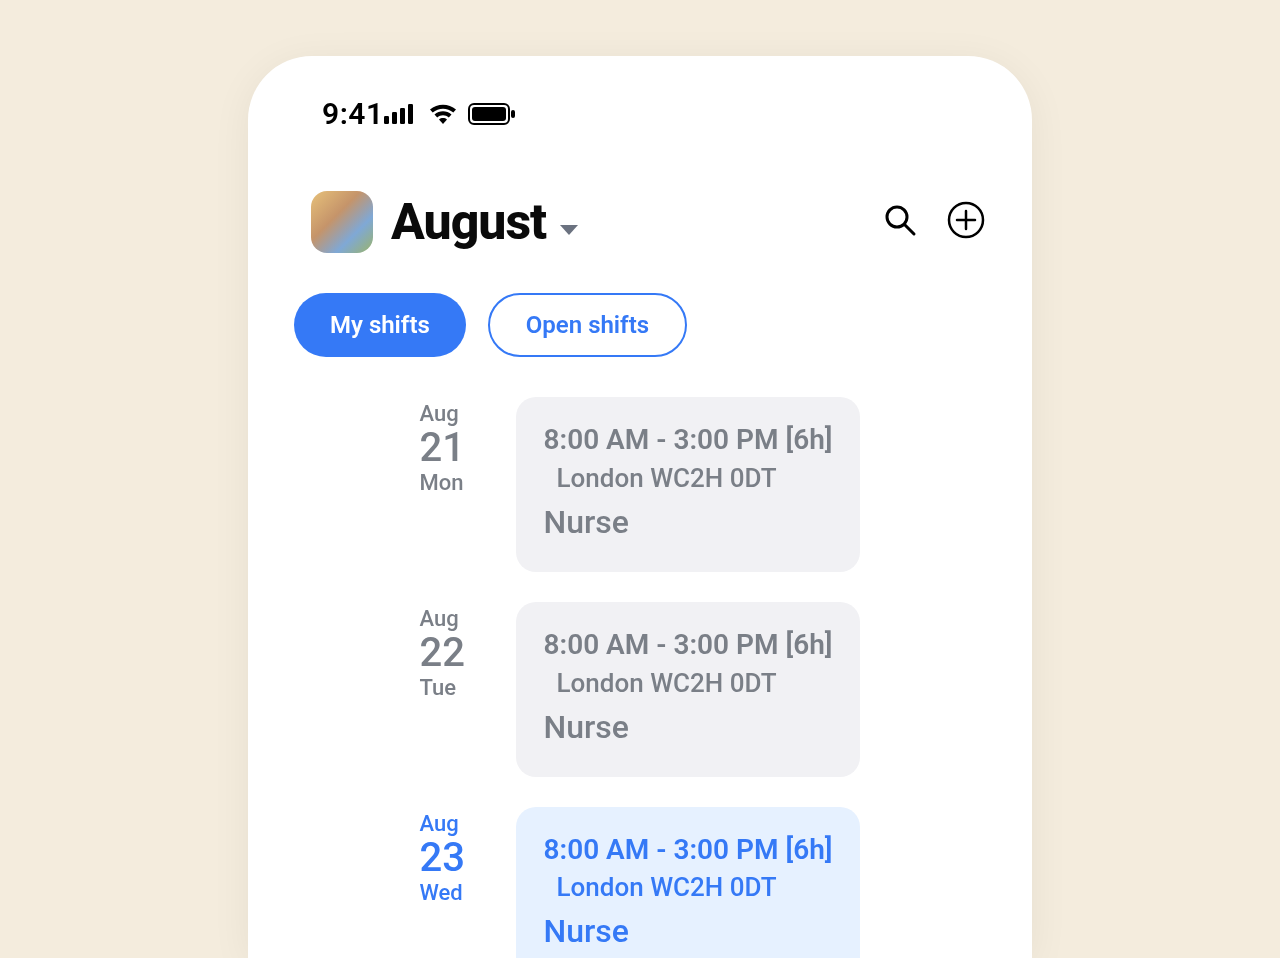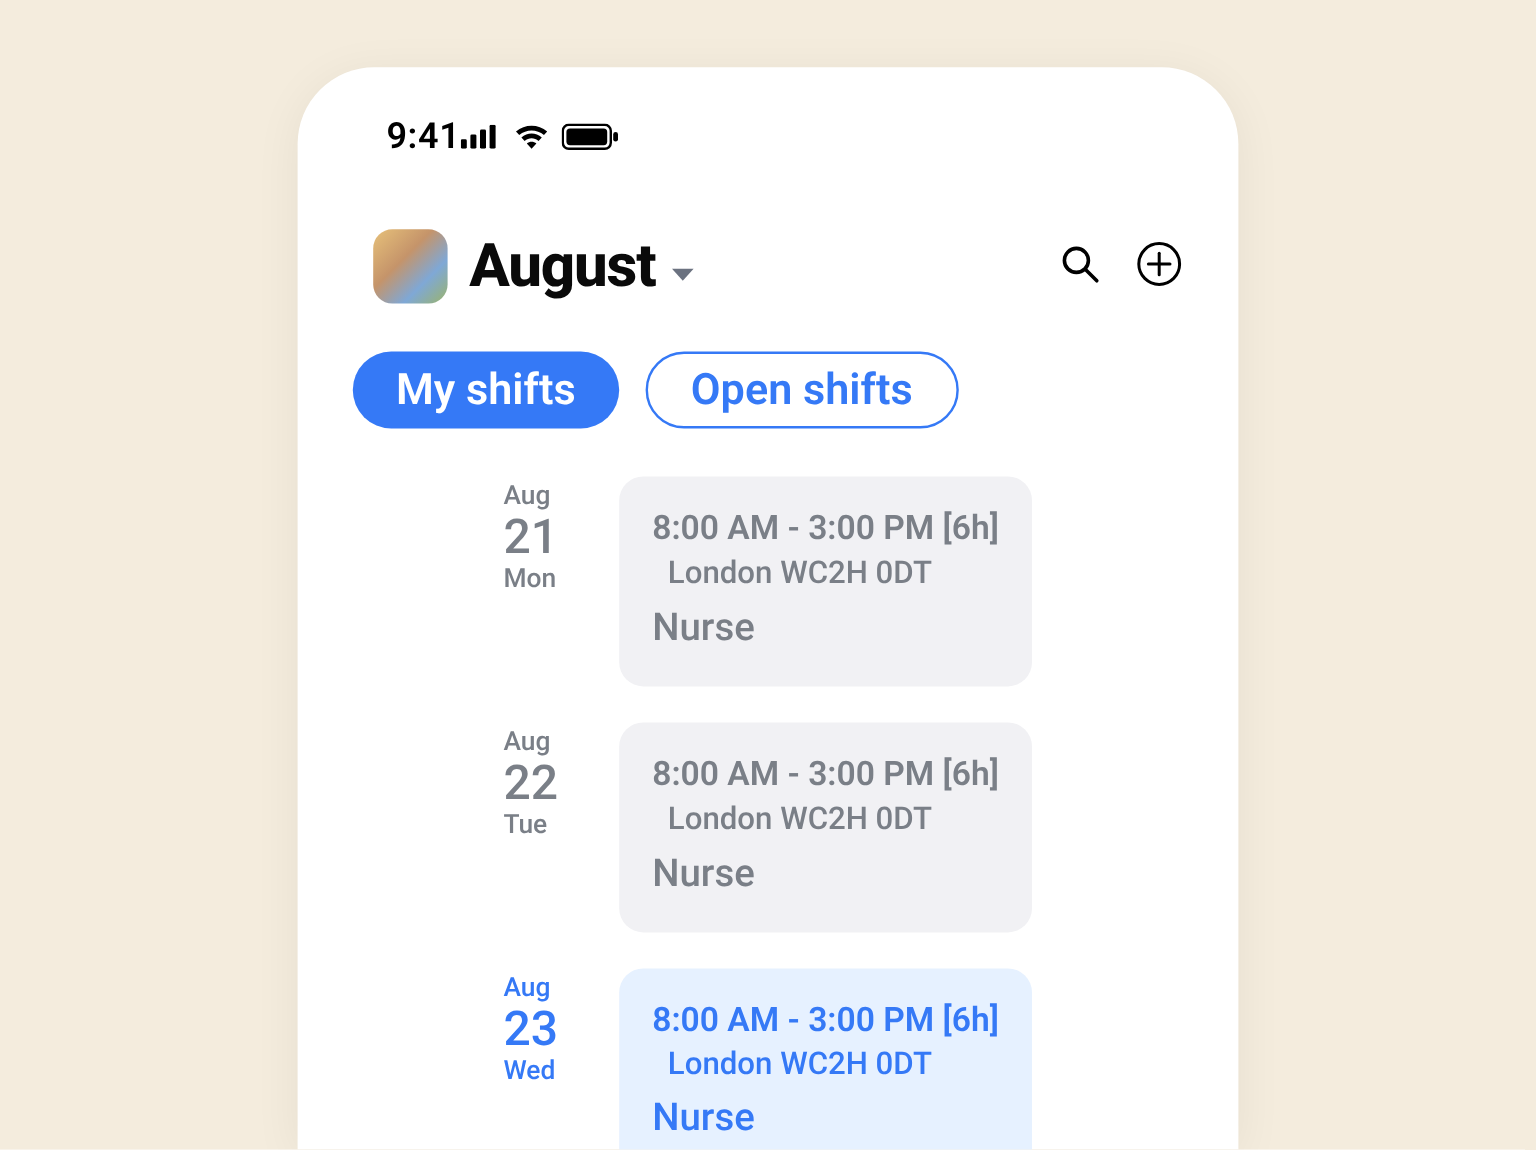--- a/index.html
+++ b/index.html
@@ -87,21 +87,21 @@
   
   .tabs {
     margin-top: 40px;
     display: flex;
     gap: 22px;
   }
   .tab {
     height: 64px;
     padding: 0 36px;
     border-radius: 34px;
-    font-size: 36px;
+    font-size: 24px;
     font-weight: 600;
     display: flex;
     align-items: center;
     justify-content: center;
     cursor: pointer;
     white-space: nowrap;
   }
   .tab-active {
     background: #3579f6;
     color: #ffffff;

